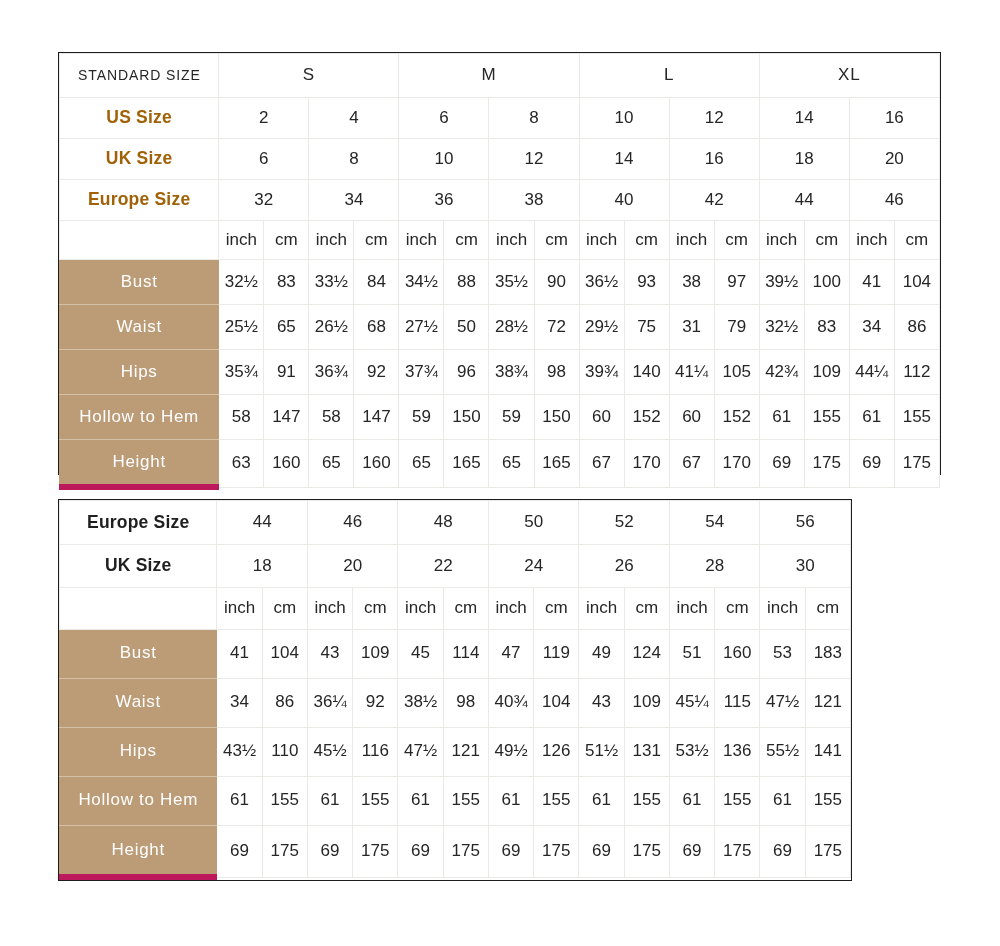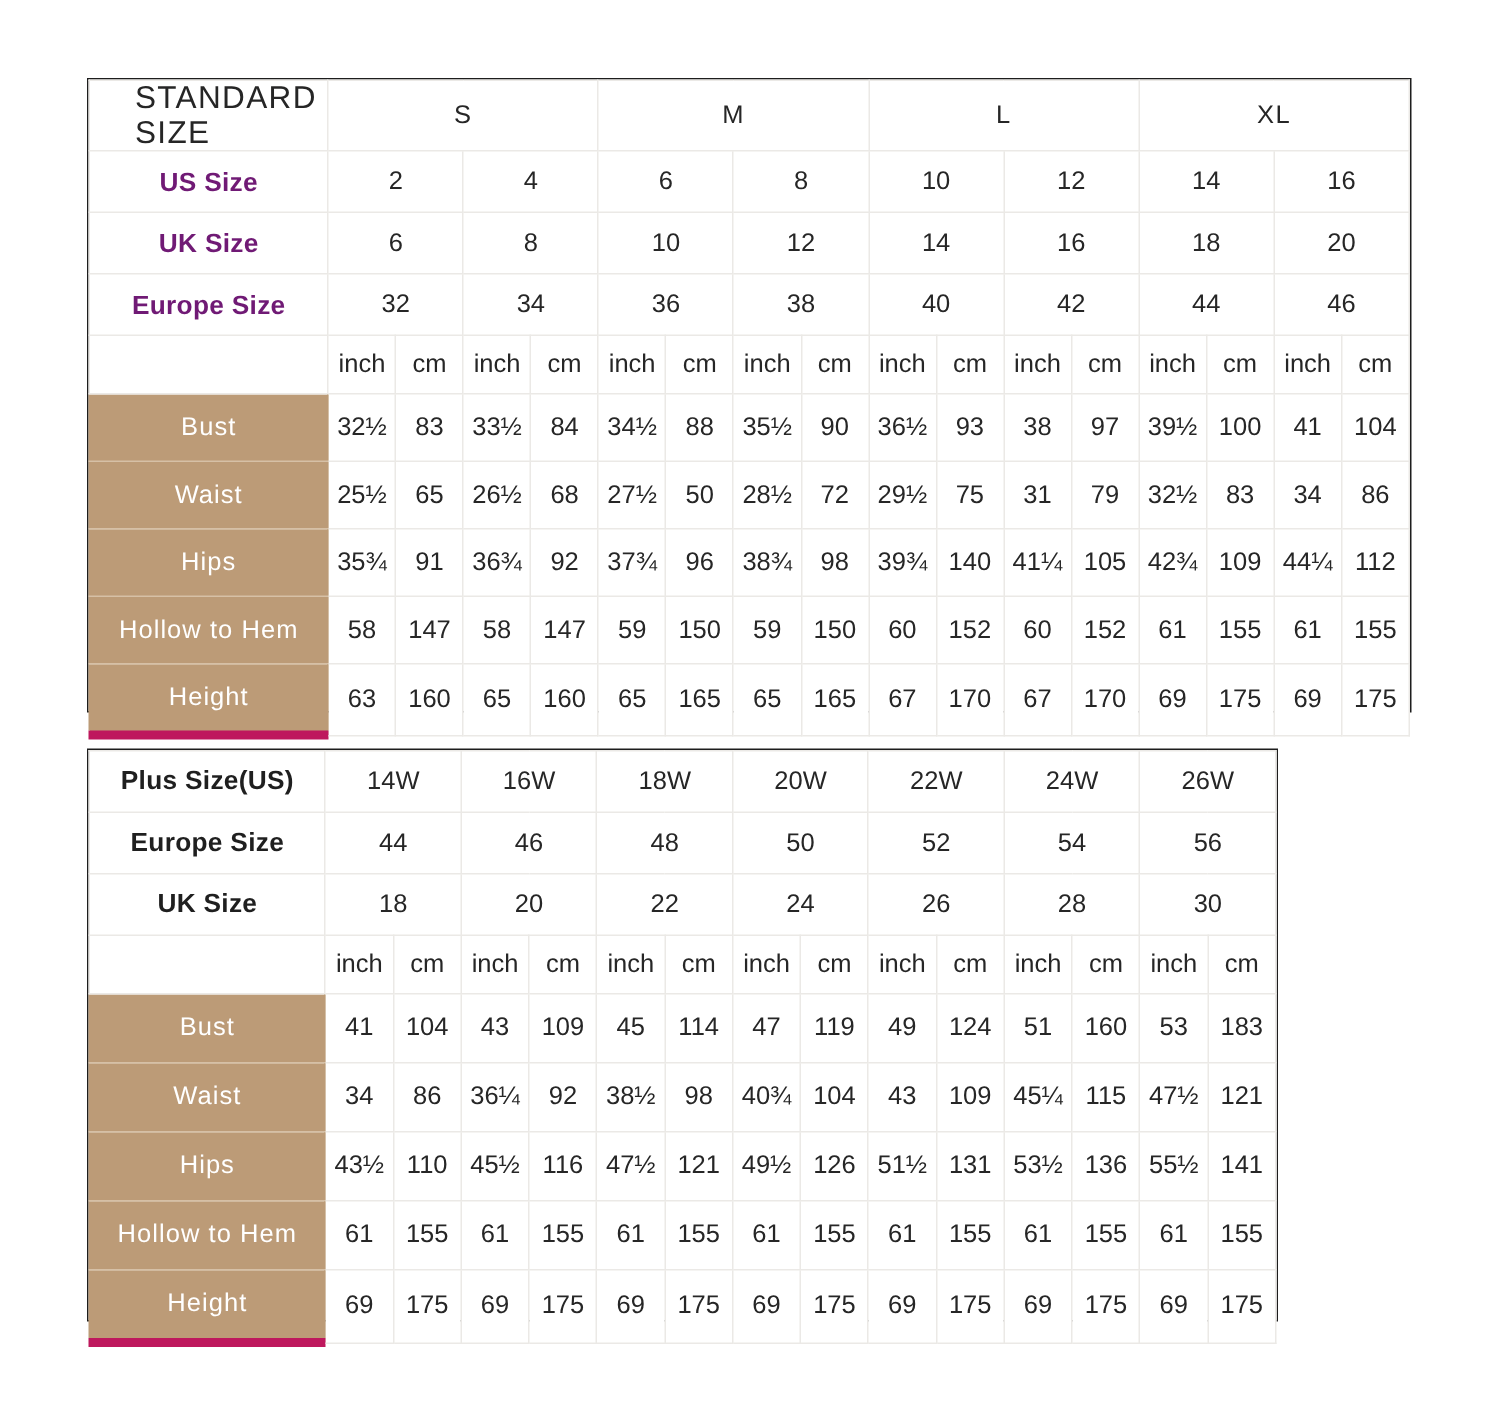--- a/index.html
+++ b/index.html
@@ -65,33 +65,33 @@
     background: #bc9b77;
     border: 1px solid #bc9b77;
     color: #ffffff;
     font-size: 15.5px;
     font-weight: 700;
     letter-spacing: 0.9px;
     height: 43px;
   }
   .group-head td.corner {
     text-align: left;
-    padding-left: 30px;
-    font-size: 21px;
+    padding-left: 18px;
+    font-size: 14px;
   }
 
   
   .spec-row td {
     height: 40px;
     font-size: 17px;
   }
   .spec-row td.rowlabel {
     font-weight: 700;
     font-size: 17.5px;
-    color: #701a75;
+    color: #a16207;
     letter-spacing: 0.2px;
   }
 
   
   .unit-row td {
     height: 38px;
     font-size: 15px;
     color: #2e2e2e;
     margin-top: 12px;
   }
@@ -329,30 +329,20 @@
           <col style="width:5.721428571428571%">
           <col style="width:5.721428571428571%">
           <col style="width:5.721428571428571%">
           <col style="width:5.721428571428571%">
           <col style="width:5.721428571428571%">
           <col style="width:5.721428571428571%">
           <col style="width:5.721428571428571%">
         </colgroup>
       <tbody id="plus-body">
           <tr class="spec-row">
-            <td class="rowlabel">Plus Size(US)</td>
-            <td colspan="2">14W</td>
-            <td colspan="2">16W</td>
-            <td colspan="2">18W</td>
-            <td colspan="2">20W</td>
-            <td colspan="2">22W</td>
-            <td colspan="2">24W</td>
-            <td colspan="2">26W</td>
-          </tr>
-          <tr class="spec-row">
             <td class="rowlabel">Europe Size</td>
             <td colspan="2">44</td>
             <td colspan="2">46</td>
             <td colspan="2">48</td>
             <td colspan="2">50</td>
             <td colspan="2">52</td>
             <td colspan="2">54</td>
             <td colspan="2">56</td>
           </tr>
           <tr class="spec-row">

